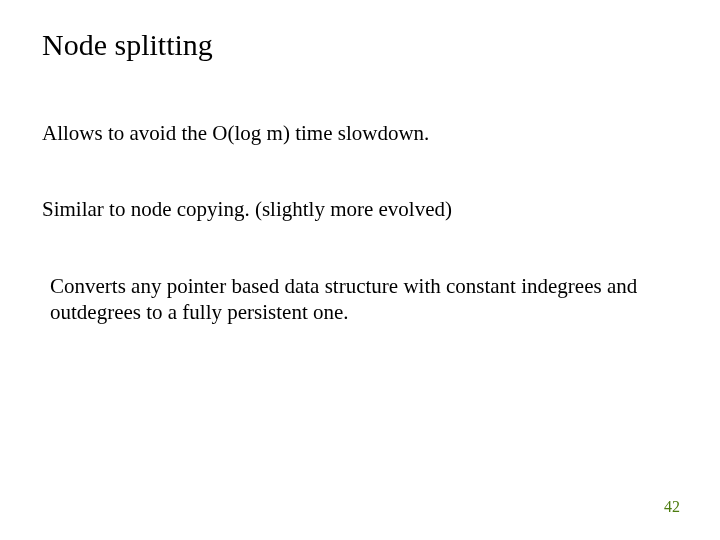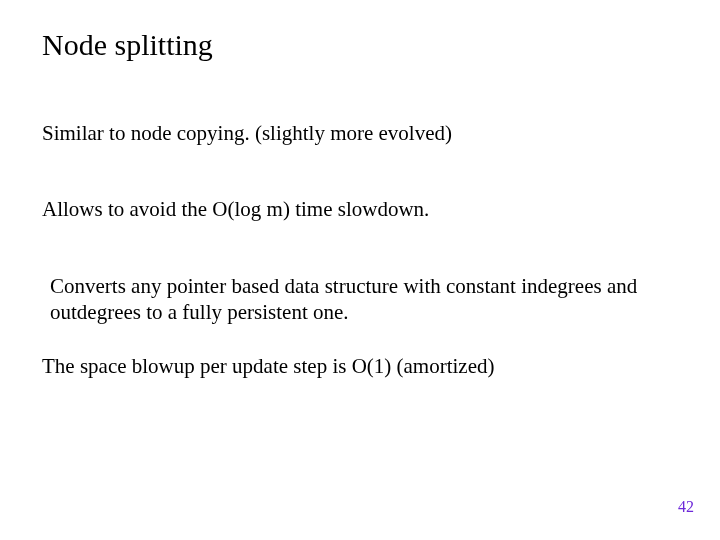--- a/index.html
+++ b/index.html
@@ -34,32 +34,31 @@
     .para {
       margin-bottom: 50px;
     }
     .para-tight {
       margin-bottom: 28px;
       margin-left: 8px;
     }
     .page-number {
       position: absolute;
       bottom: 24px;
-      right: 26px;
+      right: 40px;
       font-size: 16px;
-      color: #6d28d9;
+      color: #4d7c0f;
     }
   </style>
 </head>
 <body>
 
 <div class="slide">
   <h1 class="title">Node splitting</h1>
 
   <div class="body-text">
+    <p class="para">Allows to avoid the O(log m) time slowdown.</p>
     <p class="para">Similar to node copying. (slightly more evolved)</p>
-    <p class="para">Allows to avoid the O(log m) time slowdown.</p>
     <p class="para-tight">Converts any pointer based data structure with constant indegrees and outdegrees to a fully persistent one.</p>
-    <p>The space blowup per update step is O(1) (amortized)</p>
   </div>
 
   <div class="page-number">42</div>
 </div>
 
 </body></html>

